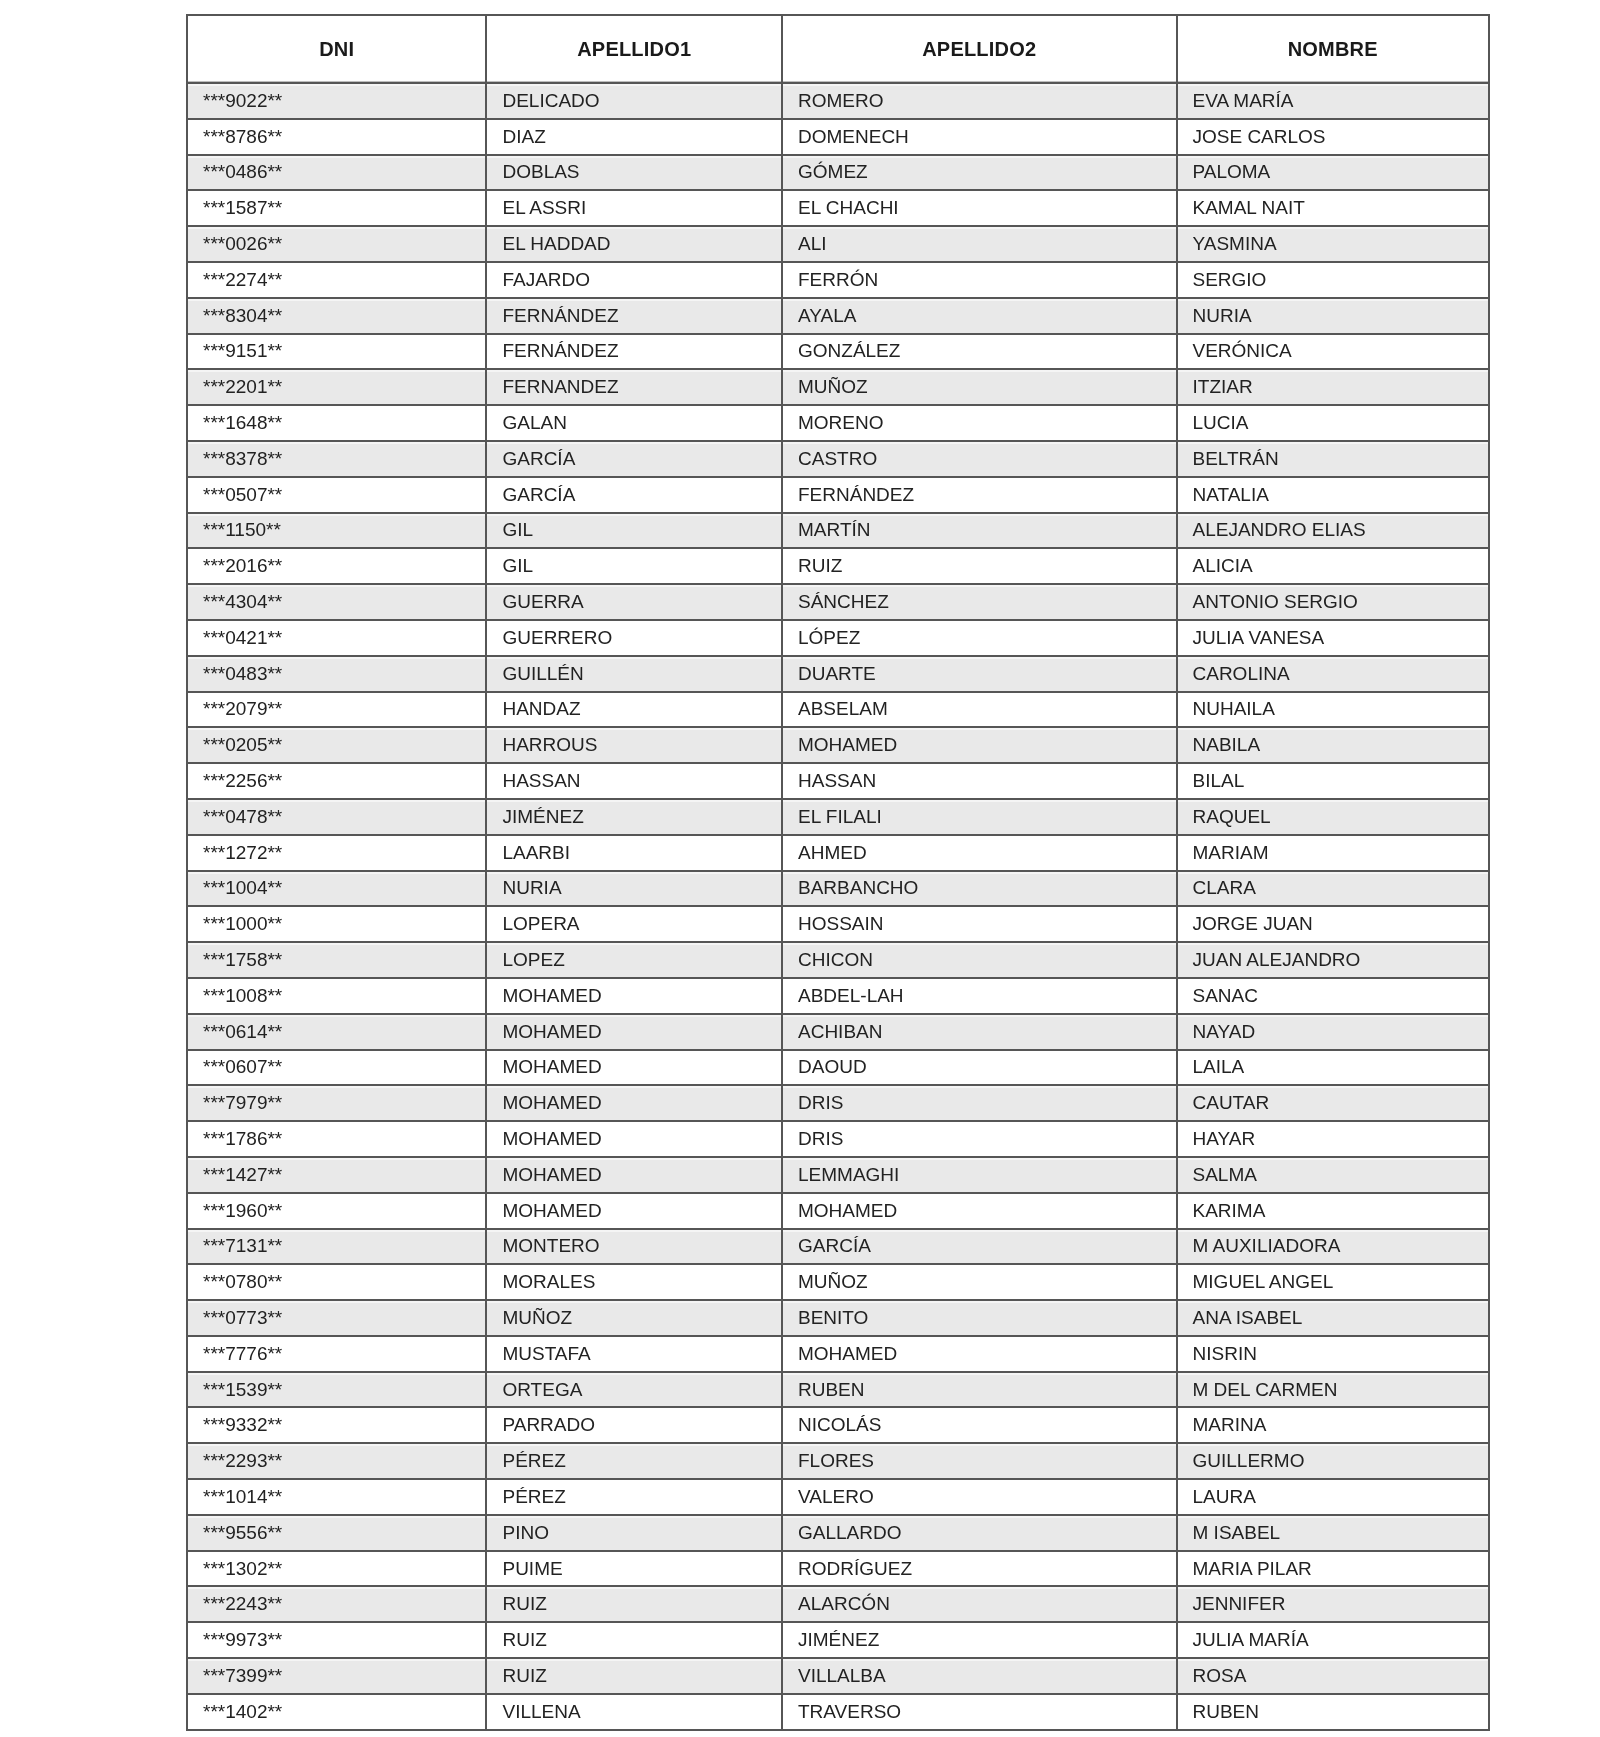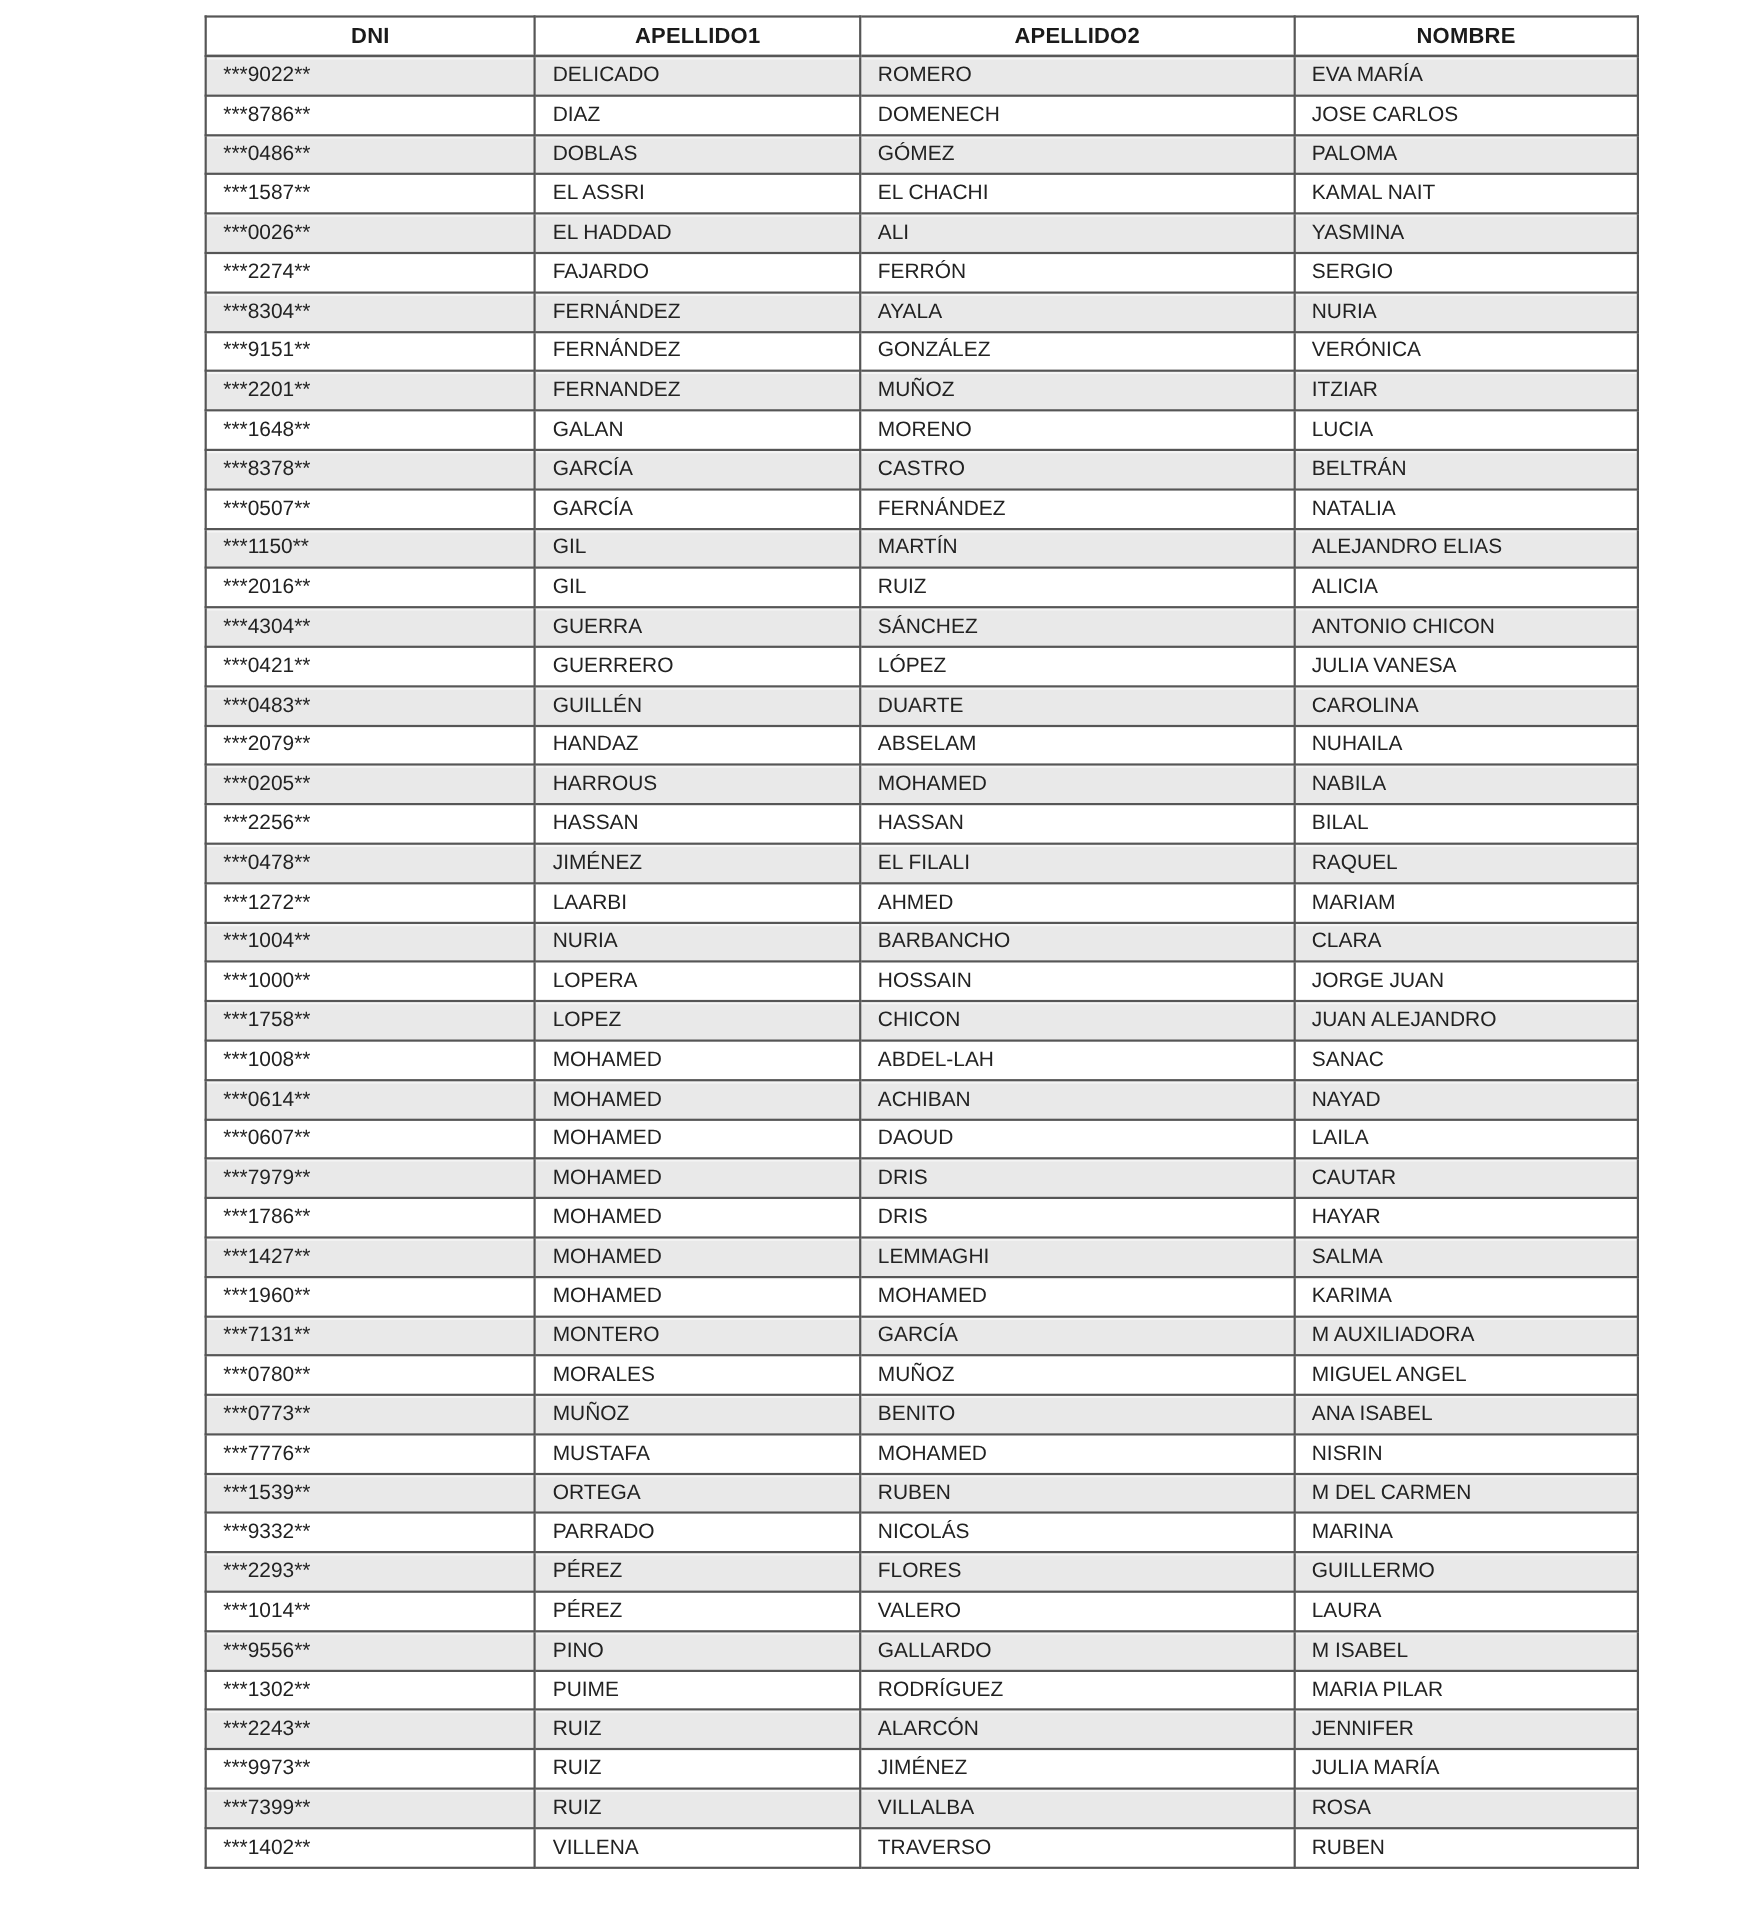--- a/index.html
+++ b/index.html
@@ -36,21 +36,21 @@
   table.roster th {
     height: 34px;
     background: #ffffff;
     border: 2px solid var(--border-color, #565656);
     box-shadow: inset 0 -1px 0 #bdbdbd;
     font-size: 20px;
     font-weight: bold;
     color: #1a1a1a;
     text-align: center;
     letter-spacing: 0.2px;
-    padding: 0;
+    padding: 16px;
   }
   table.roster td {
     height: 33.8px;
     border: 2px solid var(--border-color, #565656);
     box-shadow: inset 0 2px 0 rgba(255,255,255,0.55);
     font-size: 19px;
     font-weight: 400;
     color: #222222;
     text-align: left;
     padding: 0 6px 0 15px;
@@ -162,21 +162,21 @@
           <tr>
     <td>***2016**</td>
     <td>GIL</td>
     <td>RUIZ</td>
     <td>ALICIA</td>
   </tr>
           <tr>
     <td>***4304**</td>
     <td>GUERRA</td>
     <td>SÁNCHEZ</td>
-    <td>ANTONIO CHICON</td>
+    <td>ANTONIO SERGIO</td>
   </tr>
           <tr>
     <td>***0421**</td>
     <td>GUERRERO</td>
     <td>LÓPEZ</td>
     <td>JULIA VANESA</td>
   </tr>
           <tr>
     <td>***0483**</td>
     <td>GUILLÉN</td>

